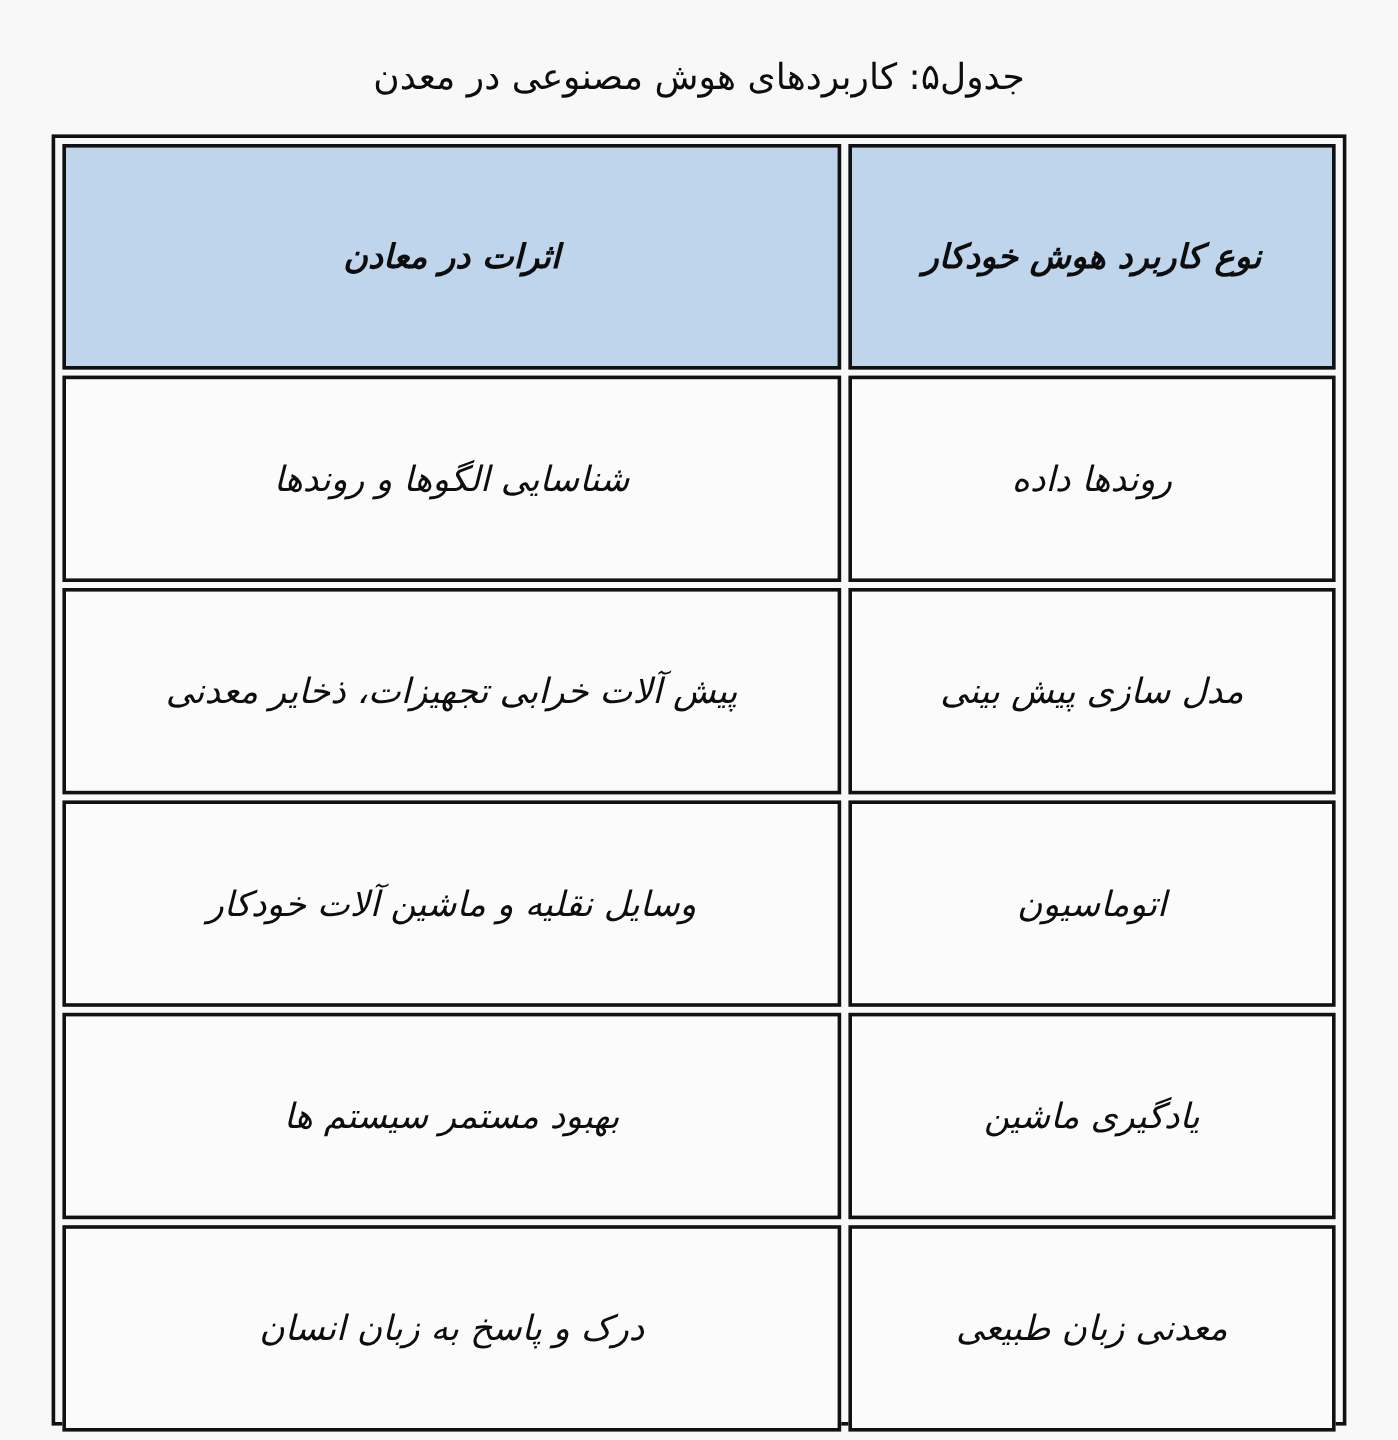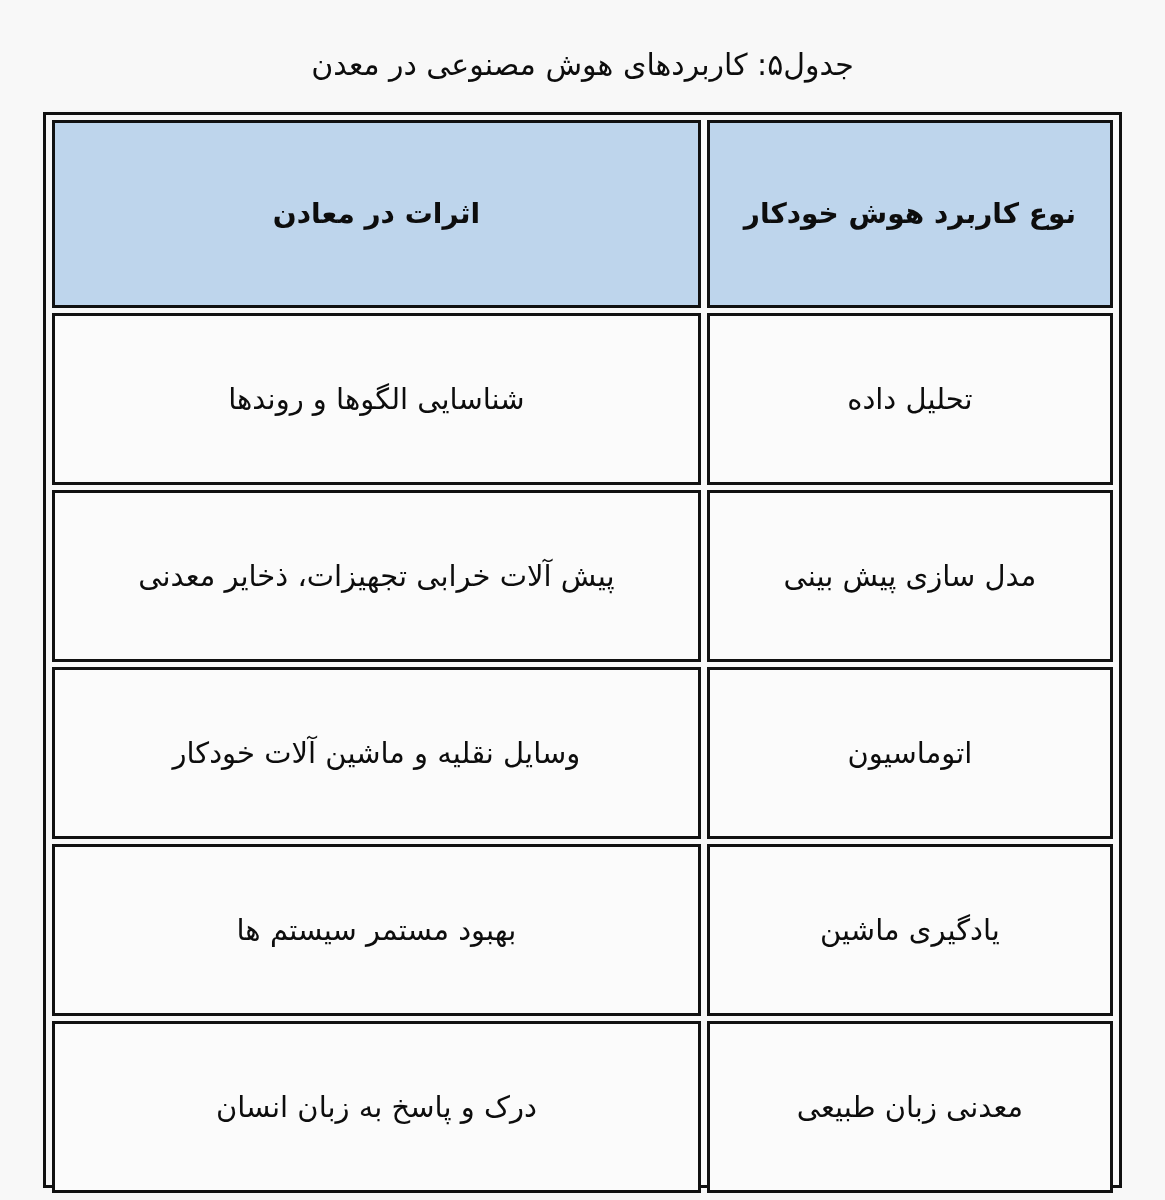--- a/index.html
+++ b/index.html
@@ -90,20 +90,21 @@
   col.col-type { width: 38.5%; }
   col.col-effect { width: 61.5%; }
 
   tr.header-row { height: 188px; }
   tr.body-row { height: 172px; }
 
   .cell-text {
     display: block;
     direction: rtl;
     unicode-bidi: isolate;
+    font-style: italic;
   }
 </style>
 </head>
 <body>
 
 <div class="page">
 
   <div class="table-caption">جدول۵: کاربردهای هوش مصنوعی در معدن</div>
 
   <div class="table-frame">
@@ -118,21 +119,21 @@
             <span class="cell-text">نوع کاربرد هوش خودکار</span>
           </th>
           <th>
             <span class="cell-text">اثرات در معادن</span>
           </th>
         </tr>
       </thead>
       <tbody>
         <tr class="body-row">
           <td>
-            <span class="cell-text">تحلیل داده</span>
+            <span class="cell-text">روندها داده</span>
           </td>
           <td>
             <span class="cell-text">شناسایی الگوها و روندها</span>
           </td>
         </tr>
         <tr class="body-row">
           <td>
             <span class="cell-text">مدل سازی پیش بینی</span>
           </td>
           <td>

